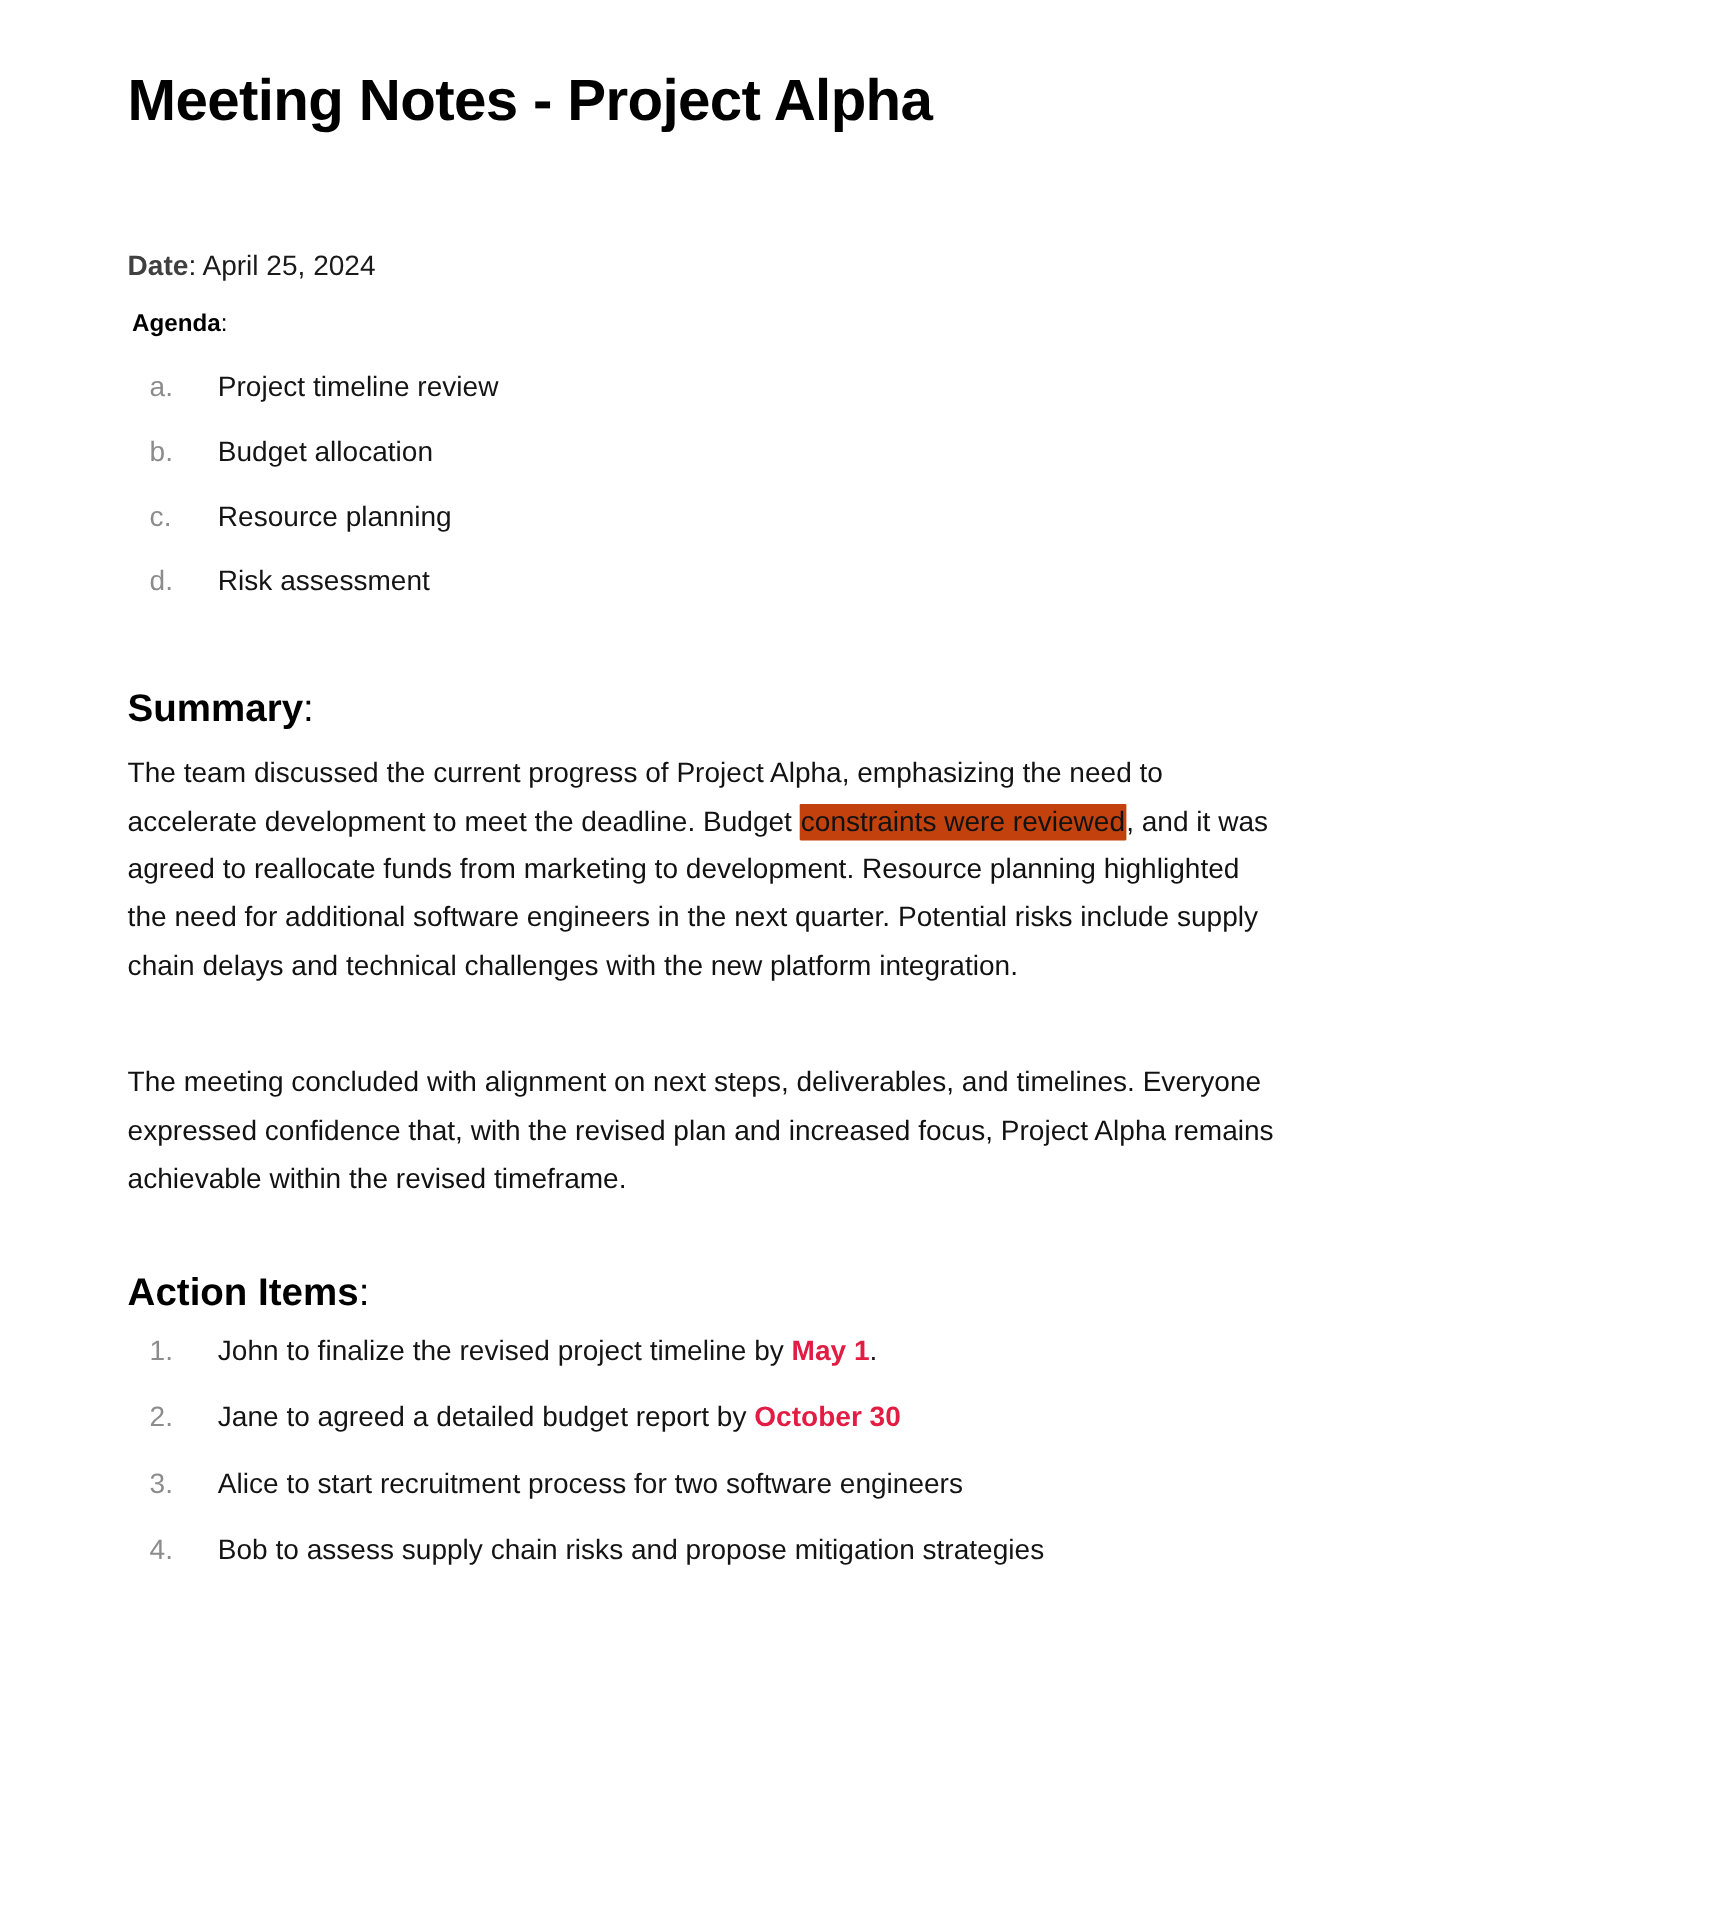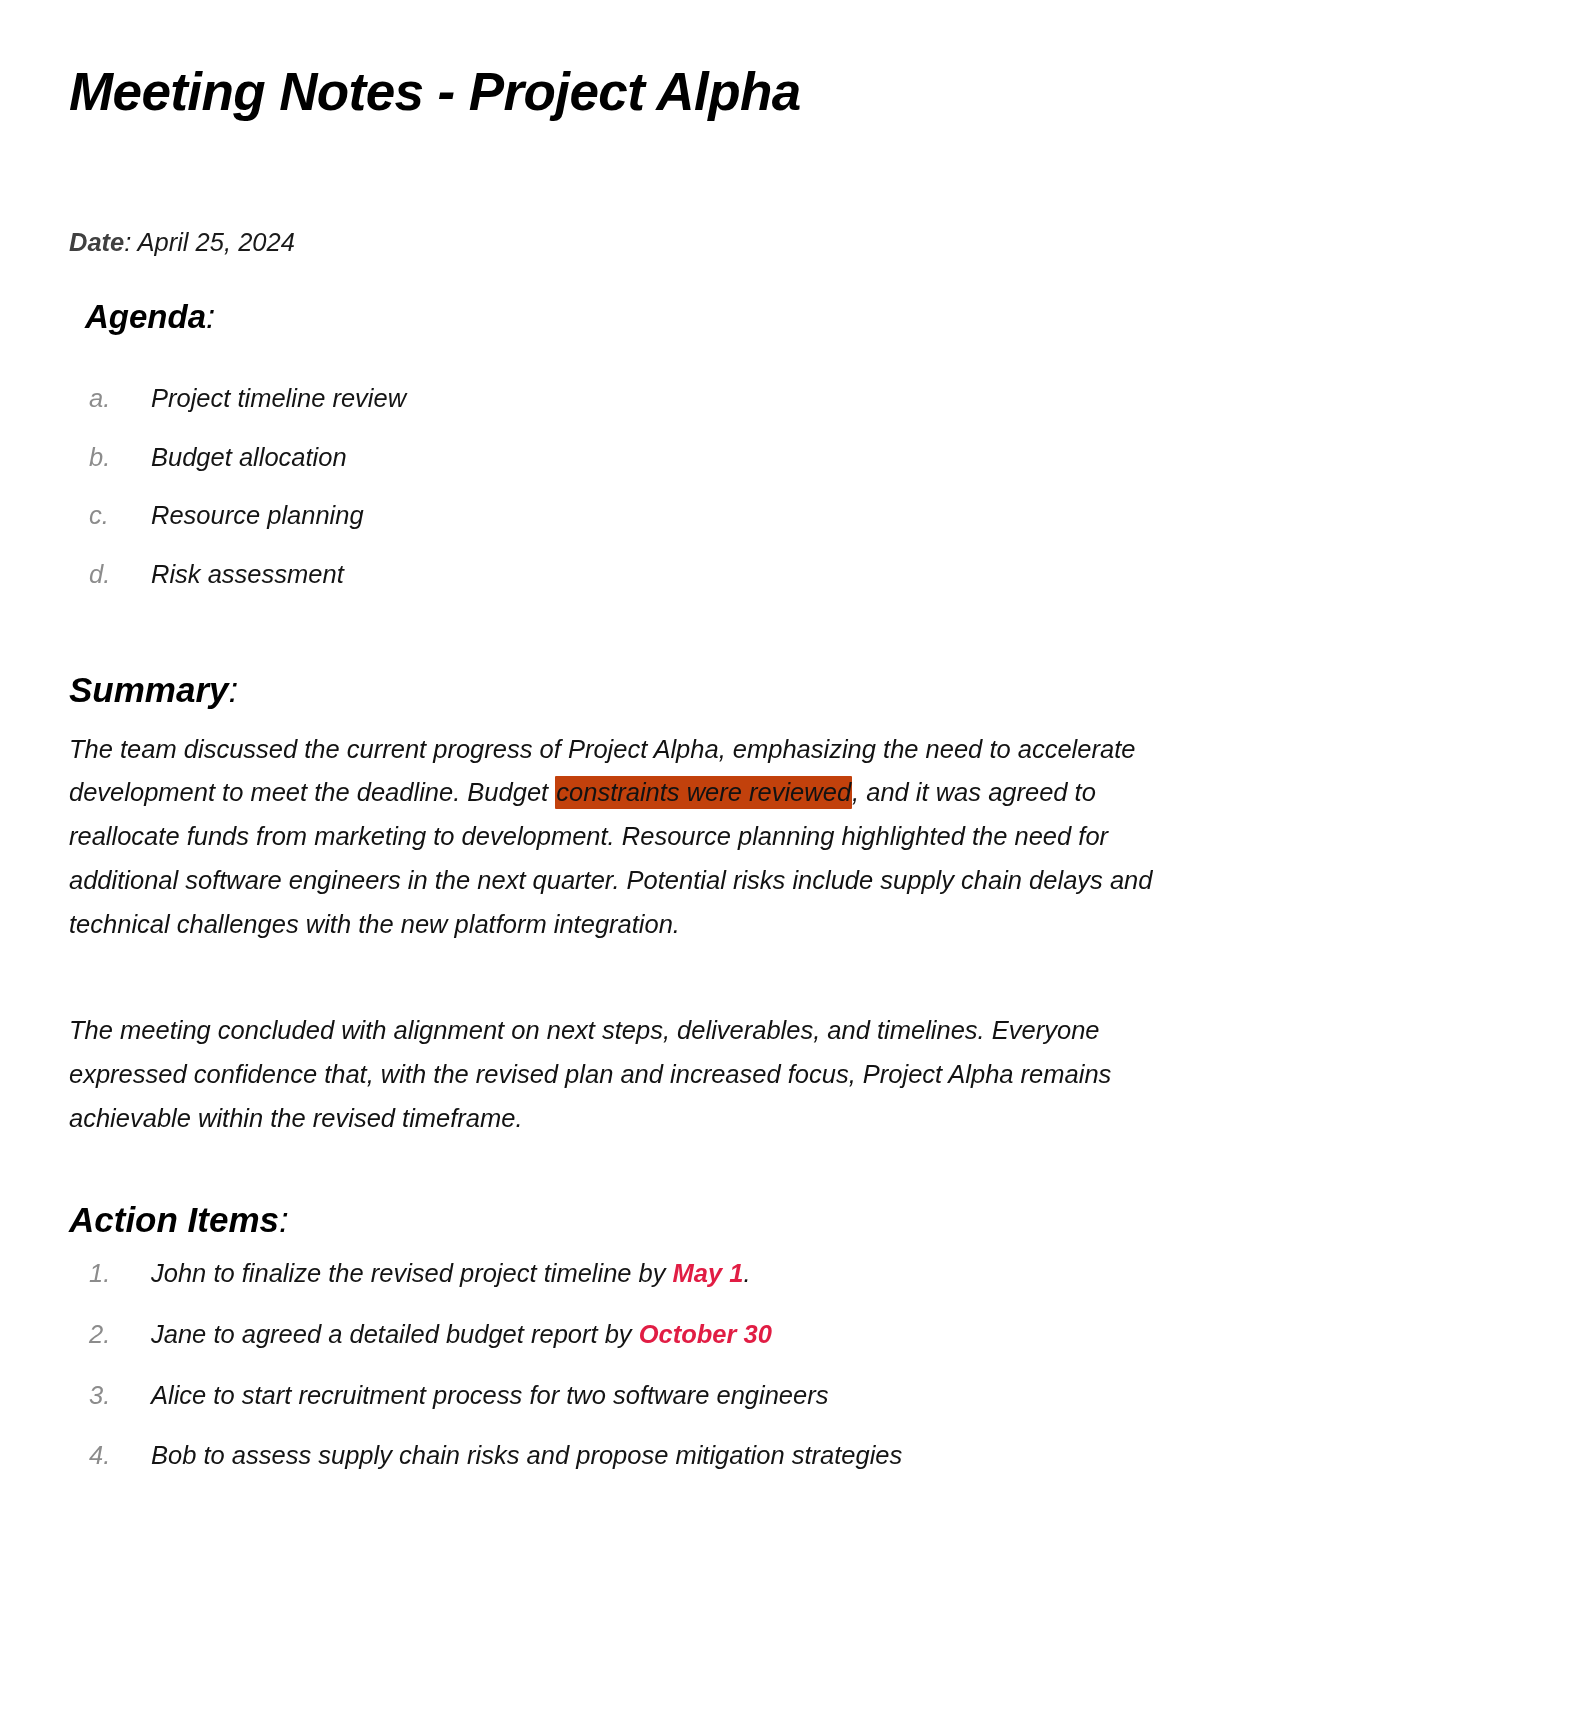--- a/index.html
+++ b/index.html
@@ -12,23 +12,22 @@
     height: 1732px;
     font-family: "Liberation Sans", sans-serif;
     color: #0d0d0d;
     -webkit-font-smoothing: antialiased;
   }
 
   .page {
     box-sizing: border-box;
     width: 1308px;
     min-height: 1732px;
-    padding: 62px 150px 40px 69px;
+    padding: 62px 150px 40px 116px;
     background: #ffffff;
-    font-style: italic;
   }
 
   .doc-title {
     font-size: 53px;
     font-weight: 700;
     letter-spacing: -0.6px;
     line-height: 1.12;
     margin: 0 0 96px 0;
     color: #000000;
   }
@@ -39,23 +38,23 @@
     margin: 0;
     color: #1a1a1a;
   }
   .meta-line .lbl {
     font-weight: 700;
     color: #404040;
     text-align: center;
   }
 
   .agenda-heading {
-    font-size: 33px;
+    font-size: 22px;
     line-height: 1.98;
-    margin: 16px;
+    margin: 4px;
     font-weight: 700;
     color: #000000;
   }
   .agenda-heading .tail { font-weight: 400; }
 
   ol.lettered,
   ol.numbered {
     list-style: none;
     margin: 4px 0 0 0;
     padding: 0;

